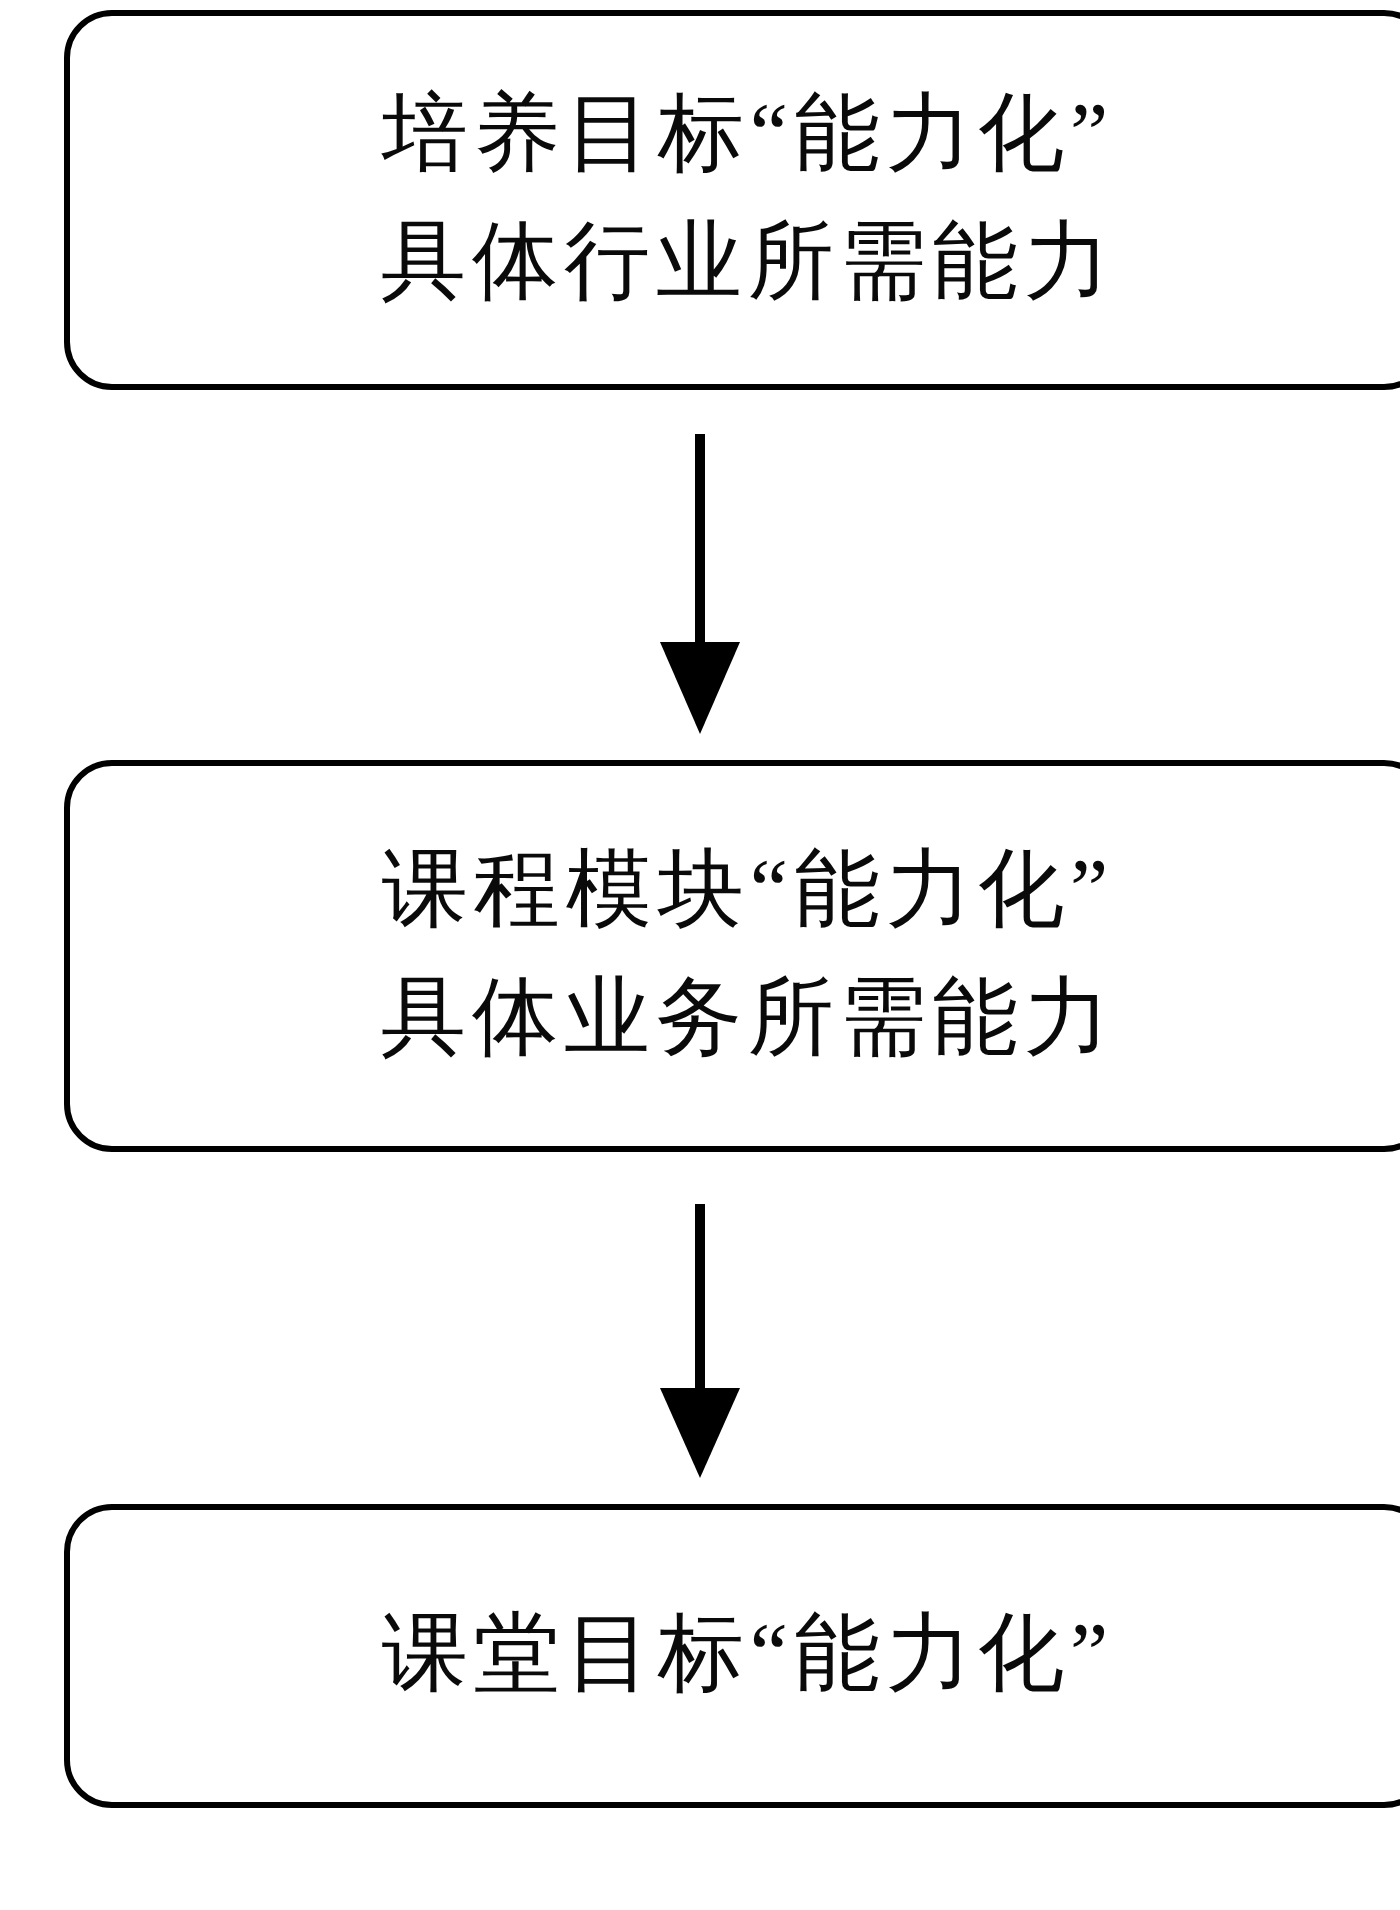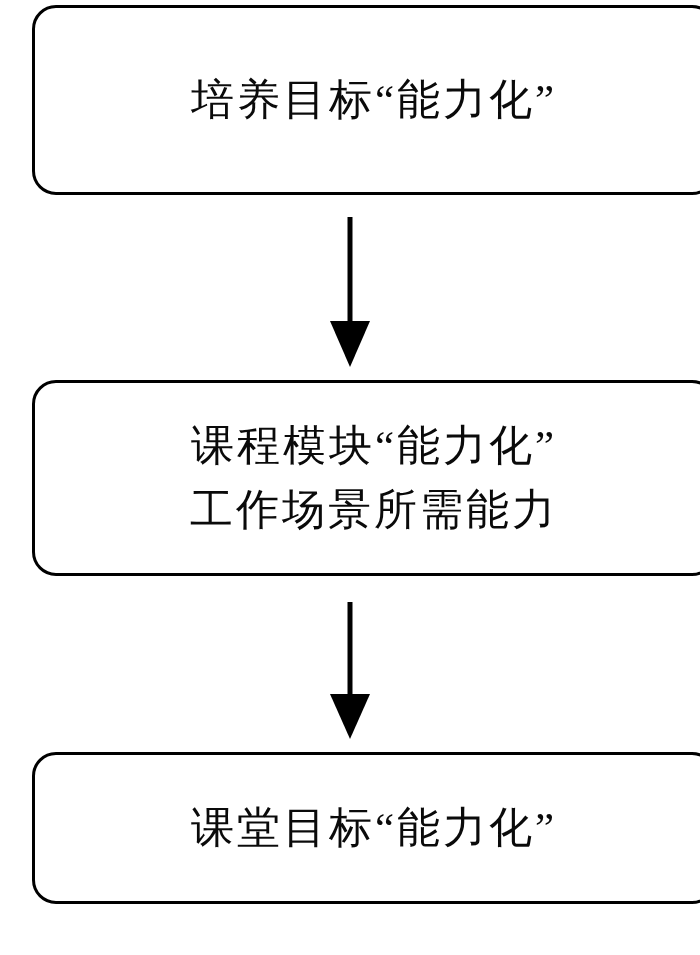--- a/index.html
+++ b/index.html
@@ -60,32 +60,33 @@
     height: 100%;
   }
 </style>
 </head>
 <body>
 
 <div id="flowchart">
 
   <div class="node-box node-box-1">
     <span class="node-line">培养目标“能力化”</span>
+    <span class="node-line">具体行业所需能力</span>
   </div>
 
   <div class="connector connector-1">
     <svg viewBox="0 0 700 185" preserveAspectRatio="none">
       <line x1="350" y1="22" x2="350" y2="130" stroke="#000000" stroke-width="5"></line>
       <polygon points="330,126 370,126 350,172" fill="#000000"></polygon>
     </svg>
   </div>
 
   <div class="node-box node-box-2">
     <span class="node-line">课程模块“能力化”</span>
-    <span class="node-line">工作场景所需能力</span>
+    <span class="node-line">具体业务所需能力</span>
   </div>
 
   <div class="connector connector-2">
     <svg viewBox="0 0 700 176" preserveAspectRatio="none">
       <line x1="350" y1="26" x2="350" y2="122" stroke="#000000" stroke-width="5"></line>
       <polygon points="330,118 370,118 350,163" fill="#000000"></polygon>
     </svg>
   </div>
 
   <div class="node-box node-box-3">

